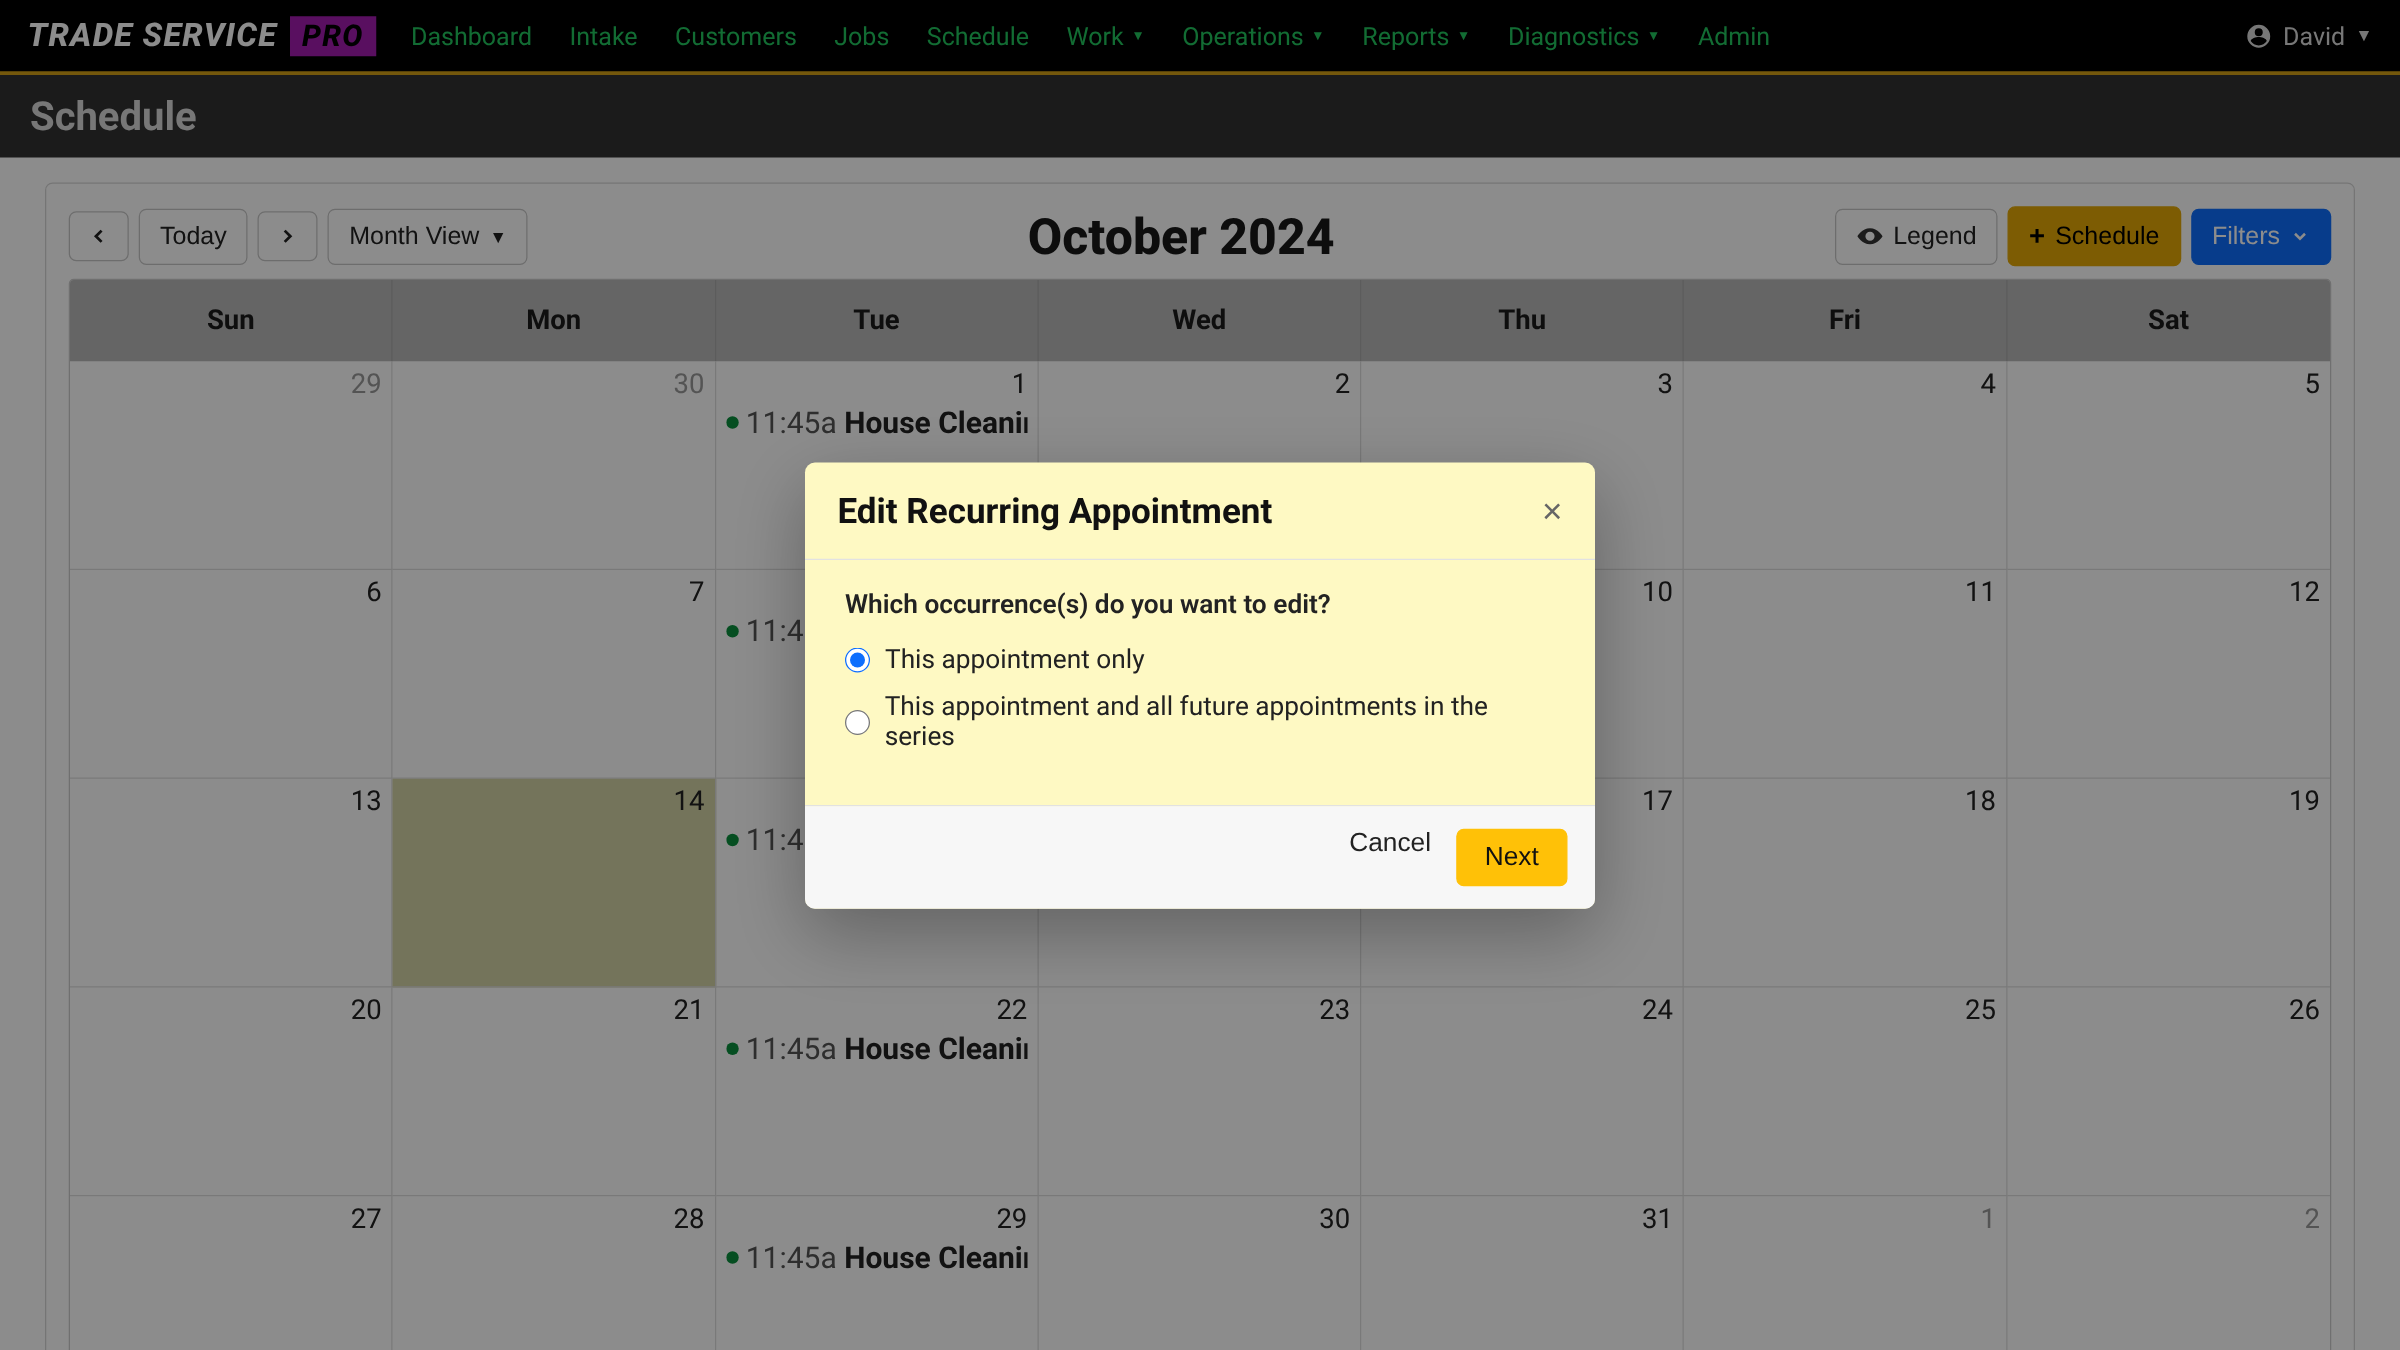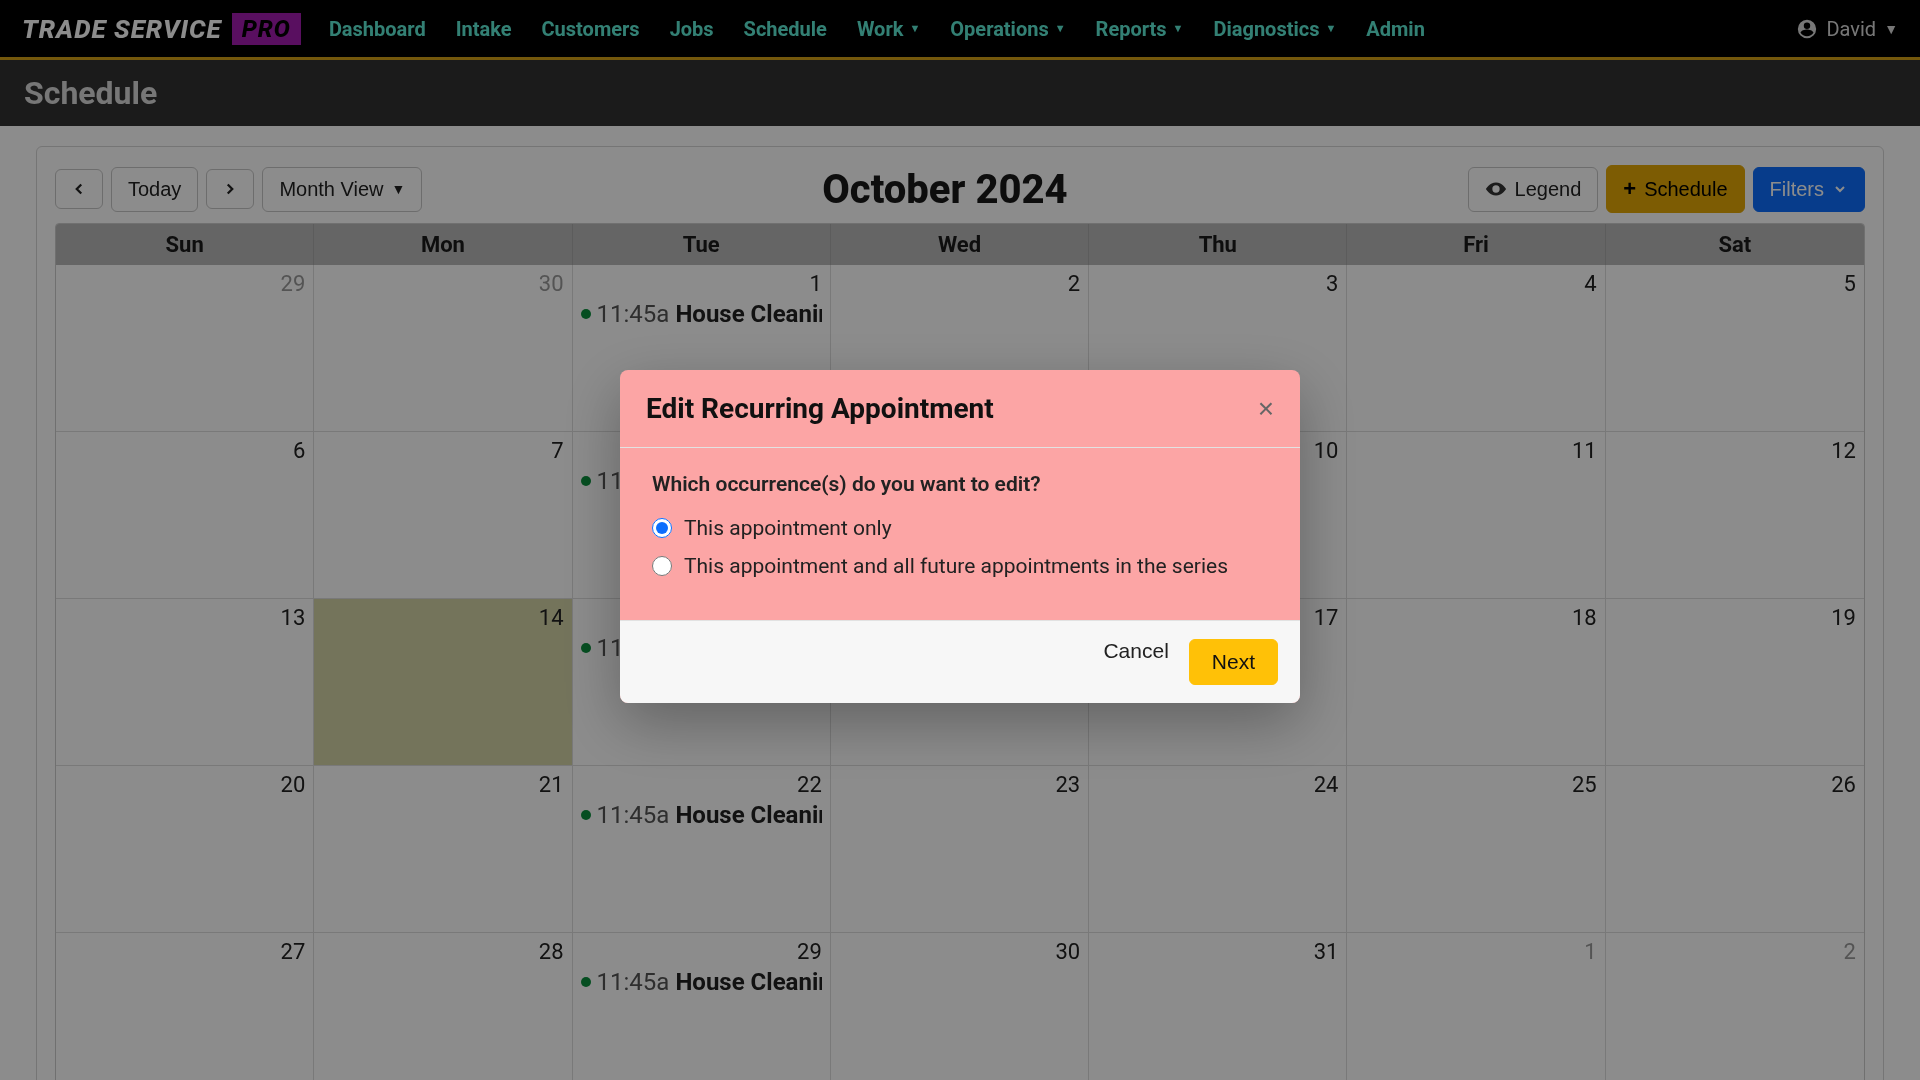--- a/index.html
+++ b/index.html
@@ -3,21 +3,21 @@
 <meta charset="utf-8">
 <style>
   * { box-sizing: border-box; margin: 0; padding: 0; }
   html, body { width: 1920px; height: 1080px; font-family: -apple-system, BlinkMacSystemFont, "Segoe UI", Roboto, "Helvetica Neue", Arial, sans-serif; background: #fff; overflow: hidden; }
   
   .navbar { background: #000; height: 60px; display: flex; align-items: center; padding: 0 22px; border-bottom: 3px solid #d4a017; }
   .brand { display: flex; align-items: center; gap: 10px; margin-right: 28px; }
   .brand-main { color: #fff; font-weight: 800; font-size: 26px; letter-spacing: 1px; font-style: italic; }
   .brand-pro { background: #a21caf; color: #000; font-weight: 800; font-size: 24px; padding: 2px 10px; letter-spacing: 1px; font-style: italic; }
   .nav-links { display: flex; gap: 30px; }
-  .nav-link { color: #5eead4; font-size: 20px; font-weight: 700; text-decoration: none; display: flex; align-items: center; gap: 4px; cursor: pointer; }
+  .nav-link { color: #22c55e; font-size: 20px; font-weight: 400; text-decoration: none; display: flex; align-items: center; gap: 4px; cursor: pointer; }
   .nav-link .caret { font-size: 11px; margin-left: 2px; }
   .nav-user { margin-left: auto; display: flex; align-items: center; gap: 8px; color: #d9d9d9; font-size: 20px; cursor: pointer; }
   .user-icon { width: 22px; height: 22px; fill: #d9d9d9; }
   
   .page-header { background: #323232; color: #d9d9d9; padding: 14px 24px; }
   .page-header h1 { font-size: 32px; font-weight: 700; }
   
   .main-wrap { padding: 20px 36px; }
   .card { background: #fff; border: 1px solid #d6d6d6; border-radius: 6px; padding: 18px; }
   .toolbar { display: flex; align-items: center; justify-content: space-between; margin-bottom: 10px; }
@@ -27,34 +27,34 @@
   .btn-warning { background: #e3a806; border-color: #e3a806; color: #000; font-weight: 500; }
   .btn-primary { background: #0d6efd; border-color: #0d6efd; color: #fff; }
   .tb-title { font-size: 40px; font-weight: 800; color: #191919; }
   .tb-right { display: flex; align-items: center; gap: 8px; }
   .eye-icon { width: 22px; height: 22px; fill: #333; }
   .plus-icon { font-size: 22px; font-weight: 700; }
   .caret { font-size: 14px; }
   
   .cal { border: 1px solid #ccc; border-radius: 4px; overflow: hidden; }
   .cal-head { display: grid; grid-template-columns: repeat(7, 1fr); background: #b8b8b8; }
-  .cal-head div { text-align: center; padding: 8px; font-weight: 700; font-size: 22px; color: #1a1a1a; border-right: 1px solid #a8a8a8; }
+  .cal-head div { text-align: center; padding: 20px; font-weight: 700; font-size: 22px; color: #1a1a1a; border-right: 1px solid #a8a8a8; }
   .cal-head div:last-child { border-right: none; }
   .cal-body { display: grid; grid-template-columns: repeat(7, 1fr); }
   .cal-cell { border-right: 1px solid #ddd; border-bottom: 1px solid #ddd; height: 167px; position: relative; padding: 6px 8px; text-align: right; font-size: 22px; color: #222; overflow: hidden; }
   .cal-cell:nth-child(7n) { border-right: none; }
   .cal-cell.other { color: #9a9a9a; }
   .cal-cell.highlight { background: #d4d4a7; }
   .event { display: flex; align-items: center; gap: 6px; font-size: 24px; margin-top: 4px; text-align: left; white-space: nowrap; overflow: hidden; color: #222; }
   .dot { width: 10px; height: 10px; border-radius: 50%; background: #0a8f3c; flex: 0 0 auto; }
   .event .time { color: #555; }
   .event .title { font-weight: 700; }
   
   .overlay { position: fixed; inset: 0; background: rgba(0,0,0,0.45); display: flex; align-items: flex-start; justify-content: center; padding-top: 370px; }
-  .modal { background: #fca5a5; width: 680px; border-radius: 8px; box-shadow: 0 20px 60px rgba(0,0,0,0.3); overflow: hidden; }
+  .modal { background: #fef9c3; width: 632px; border-radius: 8px; box-shadow: 0 20px 60px rgba(0,0,0,0.3); overflow: hidden; }
   .modal-head { display: flex; justify-content: space-between; align-items: center; padding: 22px 26px; }
   .modal-head h2 { font-size: 28px; font-weight: 700; color: #111; }
   .close { font-size: 28px; color: #666; background: none; border: none; cursor: pointer; line-height: 1; }
   .modal-body { border-top: 1px solid #e2e2e2; border-bottom: 1px solid #e2e2e2; padding: 24px 32px 28px; }
   .modal-q { font-size: 21px; font-weight: 600; color: #222; margin-bottom: 20px; }
   .radio-opt { display: flex; align-items: center; gap: 12px; font-size: 21px; color: #222; margin-bottom: 14px; cursor: pointer; }
   .radio-opt input { width: 20px; height: 20px; accent-color: #0d6efd; }
   .modal-foot { background: #f7f7f7; padding: 18px 22px; display: flex; justify-content: flex-end; gap: 20px; align-items: flex-start; }
   .link-cancel { color: #222; font-size: 21px; background: none; border: none; cursor: pointer; }
   .btn-next { background: #ffc107; border: 1px solid #ffc107; color: #111; padding: 10px 22px; font-size: 21px; border-radius: 6px; cursor: pointer; }

